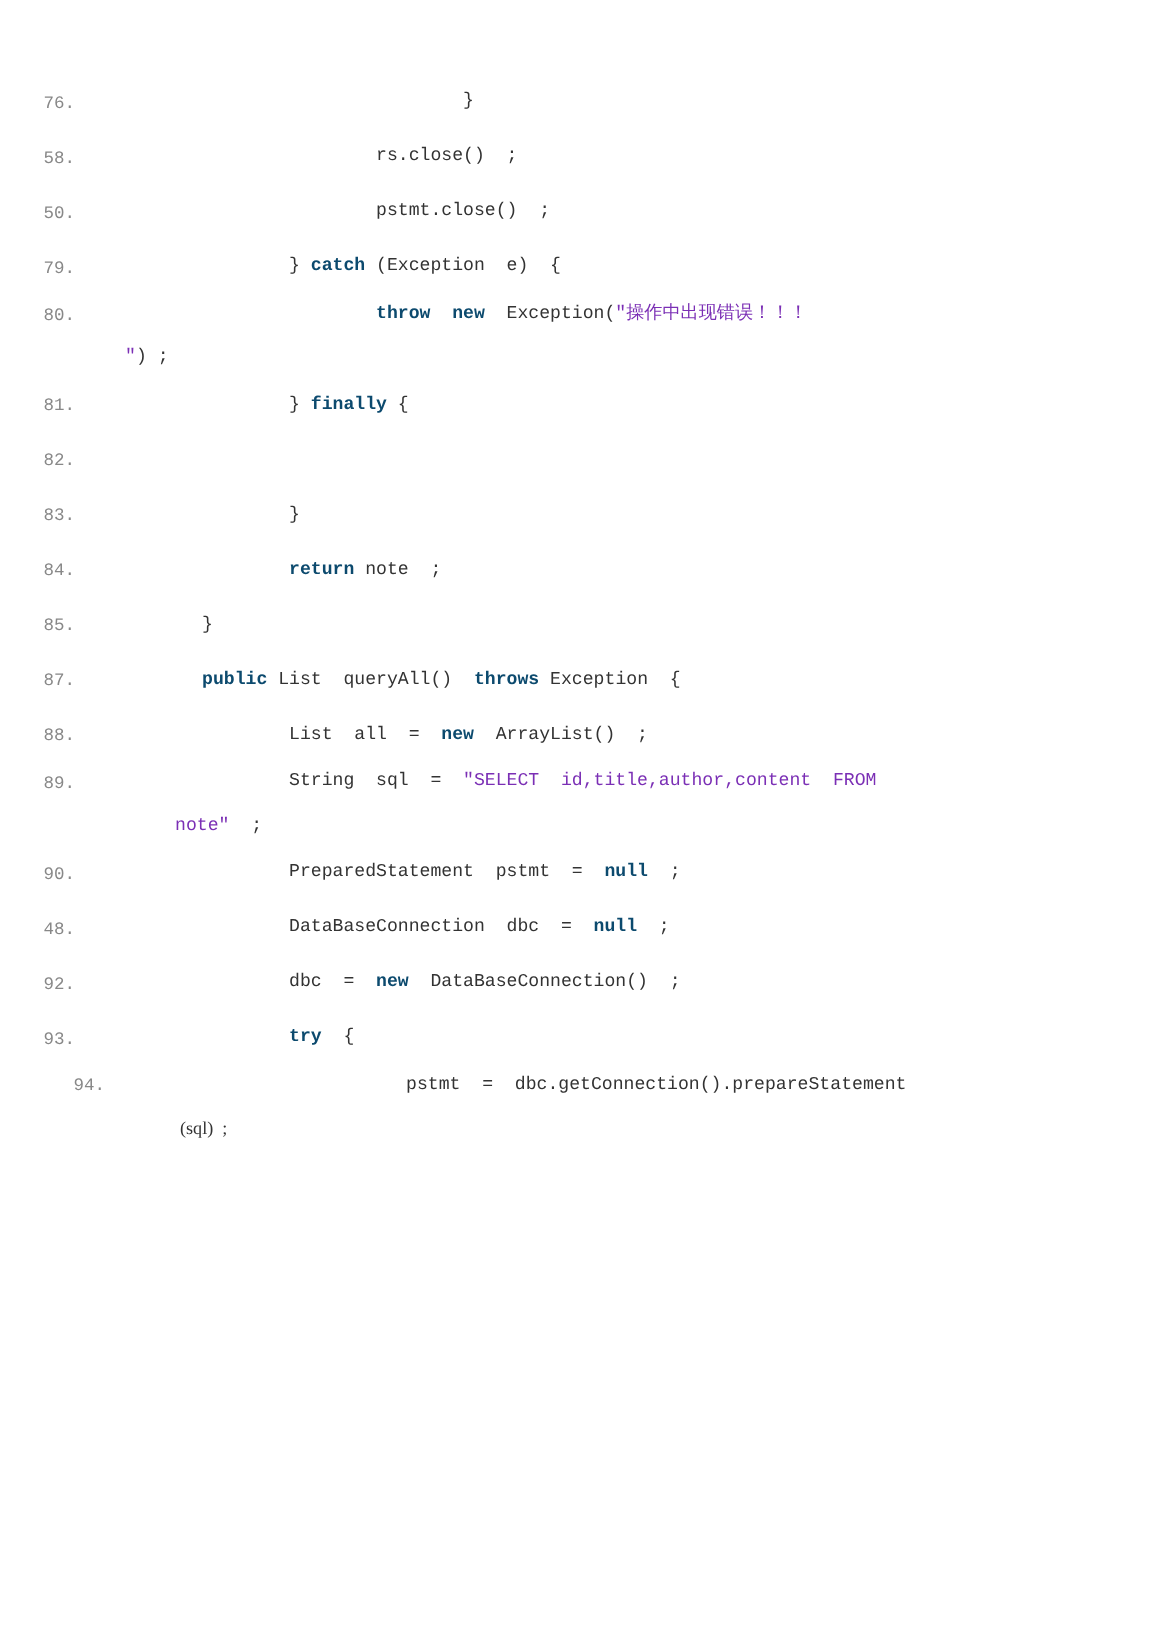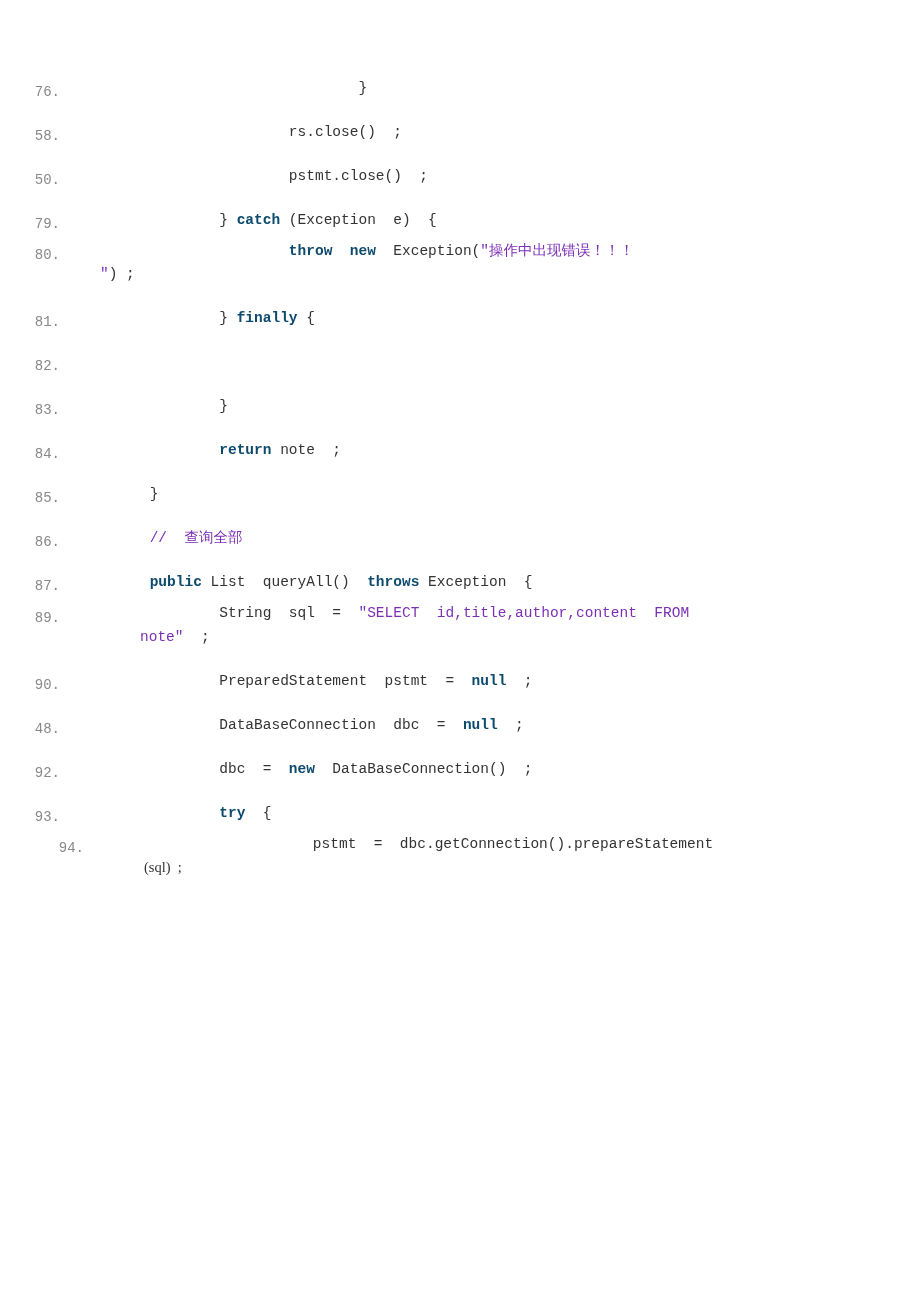--- a/index.html
+++ b/index.html
@@ -18,23 +18,24 @@
 
     .code-container {
       width: 920px;
       min-height: 1302px;
       background: #ffffff;
       padding: 20px 0;
     }
 
     .line {
       display: flex;
-      align-items: flex-end;
+      align-items: center;
       min-height: 44px;
       padding: 4px 0;
+      gap: 12px;
     }
 
     .line-number {
       width: 80px;
       min-width: 80px;
       text-align: right;
       padding-right: 20px;
       color: #888888;
       font-size: 14px;
       padding-top: 2px;
@@ -113,30 +114,30 @@
   <div class="line">
     <span class="line-number">84.</span>
     <span class="line-content">                <span class="kw-blue">return</span> note&nbsp; ;</span>
   </div>
 
   <div class="line">
     <span class="line-number">85.</span>
     <span class="line-content">        }</span>
   </div>
 
-  <div class="line">
-    <span class="line-number">86.</span>
-    <span class="line-content"><span class="chinese-comment">        //&nbsp; 查询全部</span></span>
-  </div>
 
   <div class="line">
     <span class="line-number">87.</span>
     <span class="line-content">        <span class="kw-blue">public</span> List&nbsp; queryAll()&nbsp; <span class="kw-blue">throws</span> Exception&nbsp; {</span>
   </div>
 
+  <div class="line">
+    <span class="line-number">88.</span>
+    <span class="line-content">                List&nbsp; all&nbsp; =&nbsp; <span class="kw-blue">new</span>&nbsp; ArrayList()&nbsp; ;</span>
+  </div>
 
   <div class="line" style="flex-wrap: wrap;">
     <span class="line-number">89.</span>
     <span class="line-content">                String&nbsp; sql&nbsp; =&nbsp; <span class="chinese-comment">"SELECT&nbsp; id,title,author,content&nbsp; FROM</span></span>
     <div style="width:100%; display:flex;">
       <span style="width:80px; min-width:80px;"></span>
       <span class="line-content" style="padding-left: 60px;"><span class="chinese-comment">note"</span>&nbsp; ;</span>
     </div>
   </div>
 

